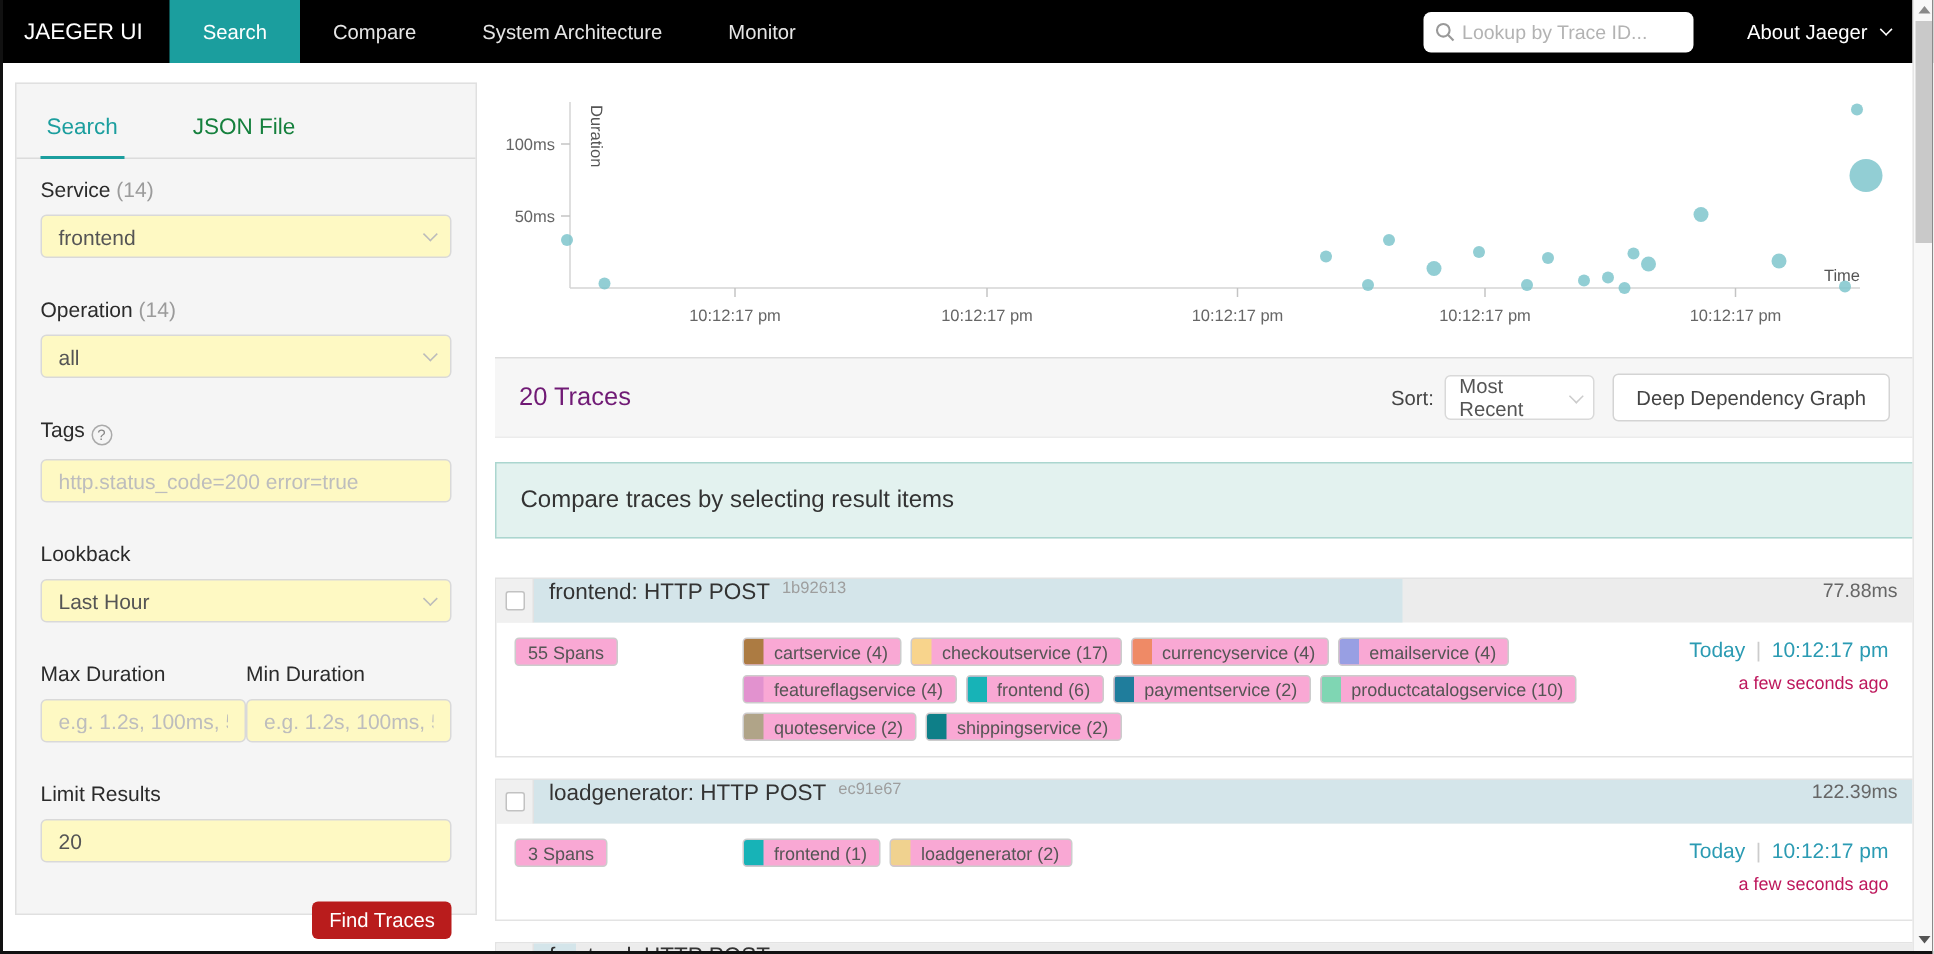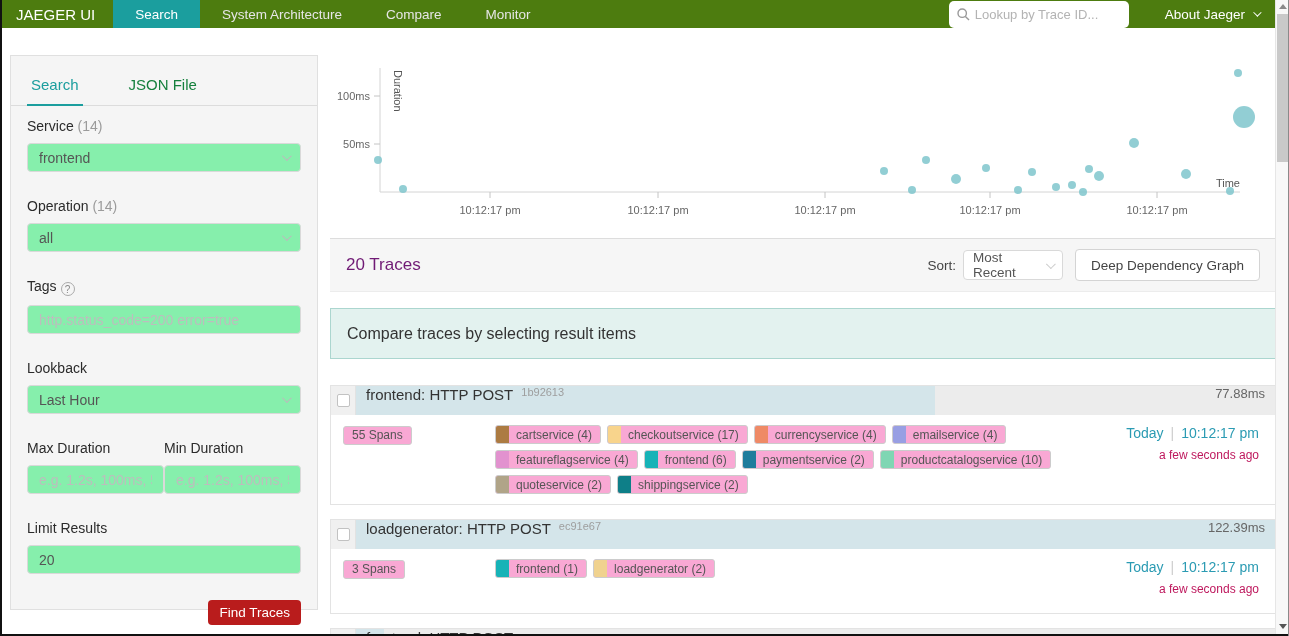--- a/index.html
+++ b/index.html
@@ -6,21 +6,21 @@
   html,body { background:#fff; }
   body { font-family:"Liberation Sans", sans-serif; }
   .page { position:relative; width:1289px; height:636px; background:#fff; overflow:hidden; }
 
   
   .win-left  { position:absolute; left:0; top:0; width:2px; height:636px; background:#111; z-index:40; }
   .win-bottom{ position:absolute; left:0; bottom:0; width:1289px; height:2px; background:#111; z-index:40; }
   .win-right { position:absolute; right:0; top:0; width:1px; height:636px; background:#8a8a8a; z-index:41; }
 
   
-  .navbar { position:absolute; left:0; top:0; width:1289px; height:28px; background:#4d7c0f; display:flex; align-items:stretch; z-index:5; }
+  .navbar { position:absolute; left:0; top:0; width:1289px; height:42px; background:#000000; display:flex; align-items:stretch; z-index:5; }
   .brand { color:#fff; font-size:15px; display:flex; align-items:center; padding:0 18px 0 16px; }
   .nav-tabs { display:flex; align-items:stretch; }
   .nav-item { color:#e6e6e6; font-size:13.5px; display:flex; align-items:center; padding:0 22px; cursor:pointer; }
   .nav-item.active { background:#1b9e9e; color:#fff; }
   .nav-right { margin-left:auto; display:flex; align-items:center; padding-right:30px; }
   .nav-search-wrap { position:relative; width:180px; height:27px; background:#fff; border-radius:5px; margin-right:36px; display:flex; align-items:center; }
   .nav-search-wrap svg { position:absolute; left:8px; top:7px; }
   .nav-search { width:100%; height:100%; border:none; outline:none; background:transparent; border-radius:5px; padding:0 8px 0 26px; font-size:13px; color:#333; font-family:inherit; }
   .nav-search::placeholder { color:#b3b3b3; }
   .about { color:#fff; font-size:13.5px; display:flex; align-items:center; gap:8px; cursor:pointer; }
@@ -38,21 +38,21 @@
   .sidebar { position:absolute; left:10px; top:55px; width:308px; height:555px; background:#f5f5f5; border:1px solid #e0e0e0; }
   .side-tabs { display:flex; padding:14px 16px 0 16px; border-bottom:1px solid #dcdcdc; }
   .side-tab { font-size:15px; color:#15803d; padding:6px 4px 11px 4px; margin-right:42px; cursor:pointer; }
   .side-tab.active { color:#1b9e9e; border-bottom:2px solid #1b9e9e; margin-bottom:-1px; }
   .side-form { padding:0 16px; }
   .field { margin-top:26px; }
   .field:first-child { margin-top:12px; }
   .f-label { font-size:14px; color:#2b2b2b; margin-bottom:9px; }
   .f-label .count { color:#9b9b9b; }
   .help-icon { display:inline-block; width:14px; height:14px; border:1px solid #aaa; border-radius:50%; color:#888; font-size:10px; line-height:13px; text-align:center; margin-left:4px; vertical-align:-2px; }
-  .select, .tinput { width:100%; height:29px; background:#86efac; border:1px solid #d9d9d9; border-radius:4px; display:flex; align-items:center; padding:0 11px; font-size:14px; color:#555; }
+  .select, .tinput { width:100%; height:29px; background:#fef9c3; border:1px solid #d9d9d9; border-radius:4px; display:flex; align-items:center; padding:0 11px; font-size:14px; color:#555; }
   .select { justify-content:space-between; cursor:pointer; }
   .select .chev { border-color:#bbb; }
   .tinput { border-radius:4px; }
   input.tinput { font-family:inherit; outline:none; }
   input.tinput::placeholder { color:#bdbdbd; }
   .dur-row { display:flex; gap:0; margin-top:26px; }
   .dur-col { flex:1; }
   .find-row { margin-top:26px; text-align:right; }
   .find-btn { display:inline-block; background:#b91c1c; color:#fff; border:none; border-radius:4px; font-size:13.5px; padding:5px 11px; cursor:pointer; font-family:inherit; }
 
@@ -96,22 +96,22 @@
 </style>
 </head>
 <body>
 
 <div class="page">
 
   <div class="navbar">
     <div class="brand">JAEGER UI</div>
     <div class="nav-tabs">
         <div class="nav-item active">Search</div>
+        <div class="nav-item">Compare</div>
         <div class="nav-item">System Architecture</div>
-        <div class="nav-item">Compare</div>
         <div class="nav-item">Monitor</div>
       </div>
     <div class="nav-right">
       <div class="nav-search-wrap">
         <svg width="13" height="13" viewBox="0 0 13 13">
             <circle cx="5.2" cy="5.2" r="4.2" fill="none" stroke="#999" stroke-width="1.4"></circle>
             <line x1="8.4" y1="8.4" x2="12" y2="12" stroke="#999" stroke-width="1.4"></line>
           </svg>
         <input class="nav-search" placeholder="Lookup by Trace ID..." style="">
       </div>

